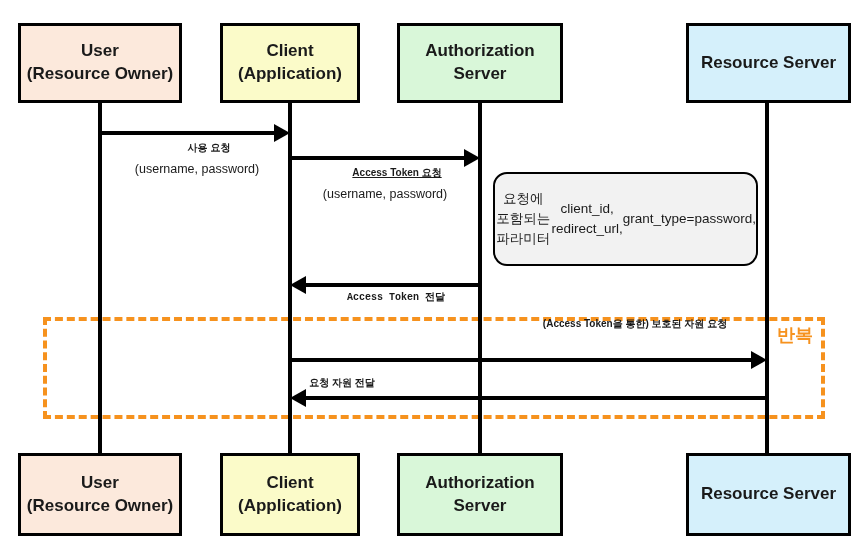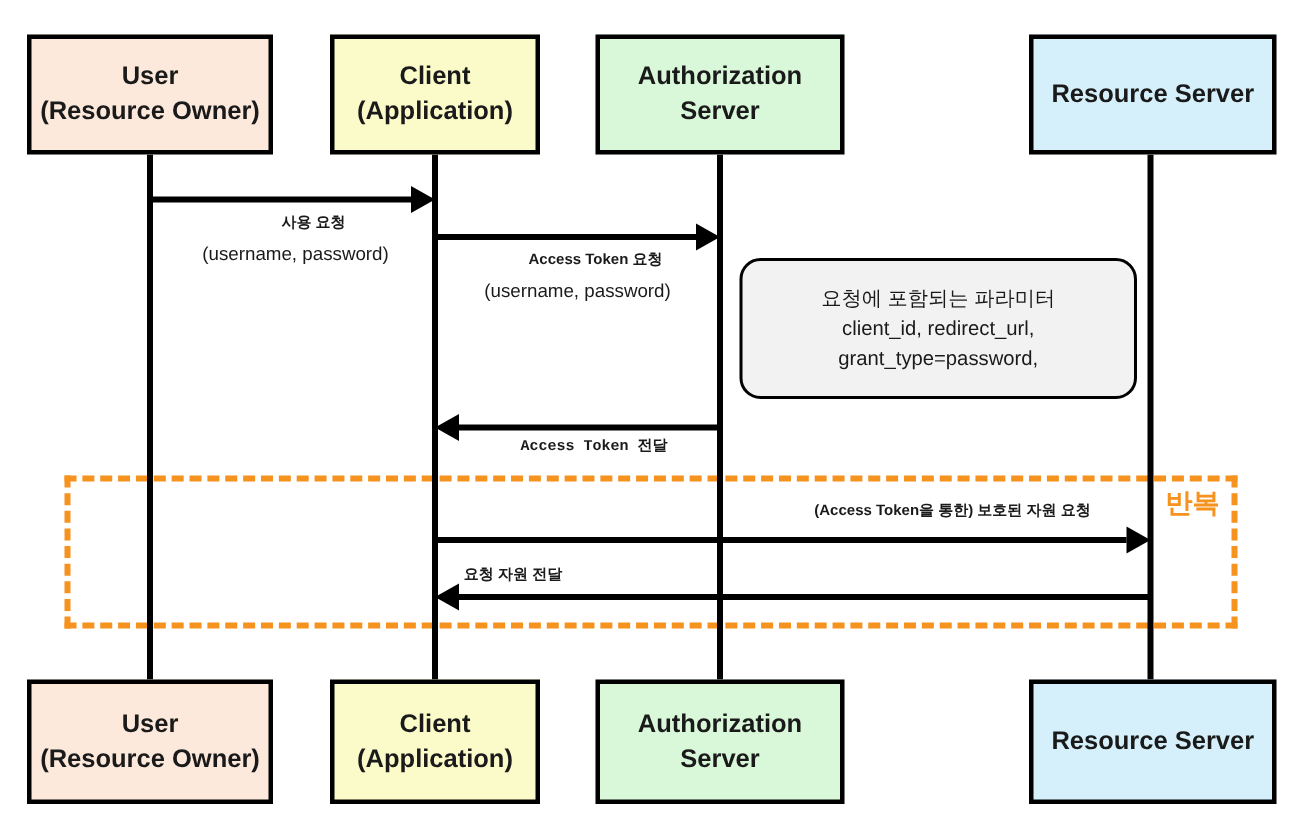--- a/index.html
+++ b/index.html
@@ -99,36 +99,35 @@
   .msg-sublabel {
     position: absolute;
     transform: translateX(-50%);
     white-space: nowrap;
     font-size: 12.5px;
     font-weight: normal;
     color: #1a1a1a;
   }
   .lbl-1     { left: 197px; top: 141px; }
   .lbl-1-sub { left: 197px; top: 162px; }
-  .lbl-2     { left: 385px; top: 166px; }
+  .lbl-2     { left: 385px; top: 166px; text-decoration: underline; }
   .lbl-2-sub { left: 385px; top: 187px; }
   .lbl-3     { left: 384px; top: 290px; font-family: Liberation Mono, monospace; }
-  .lbl-4     { left: 623px; top: 333px; }
+  .lbl-4     { left: 623px; top: 317px; }
   .lbl-5     { left: 330px; top: 376px; }
 
   
   .note-box {
     position: absolute;
     left: 493px; top: 172px;
     width: 265px; height: 94px;
     background: #F2F2F2;
     border: 2.5px solid #000000;
     border-radius: 14px;
     display: flex;
-    flex-direction: column;
     align-items: center;
     justify-content: center;
     text-align: center;
     font-size: 13.5px;
     line-height: 20px;
     color: #1a1a1a;
   }
 
   
   .repeat-box {

